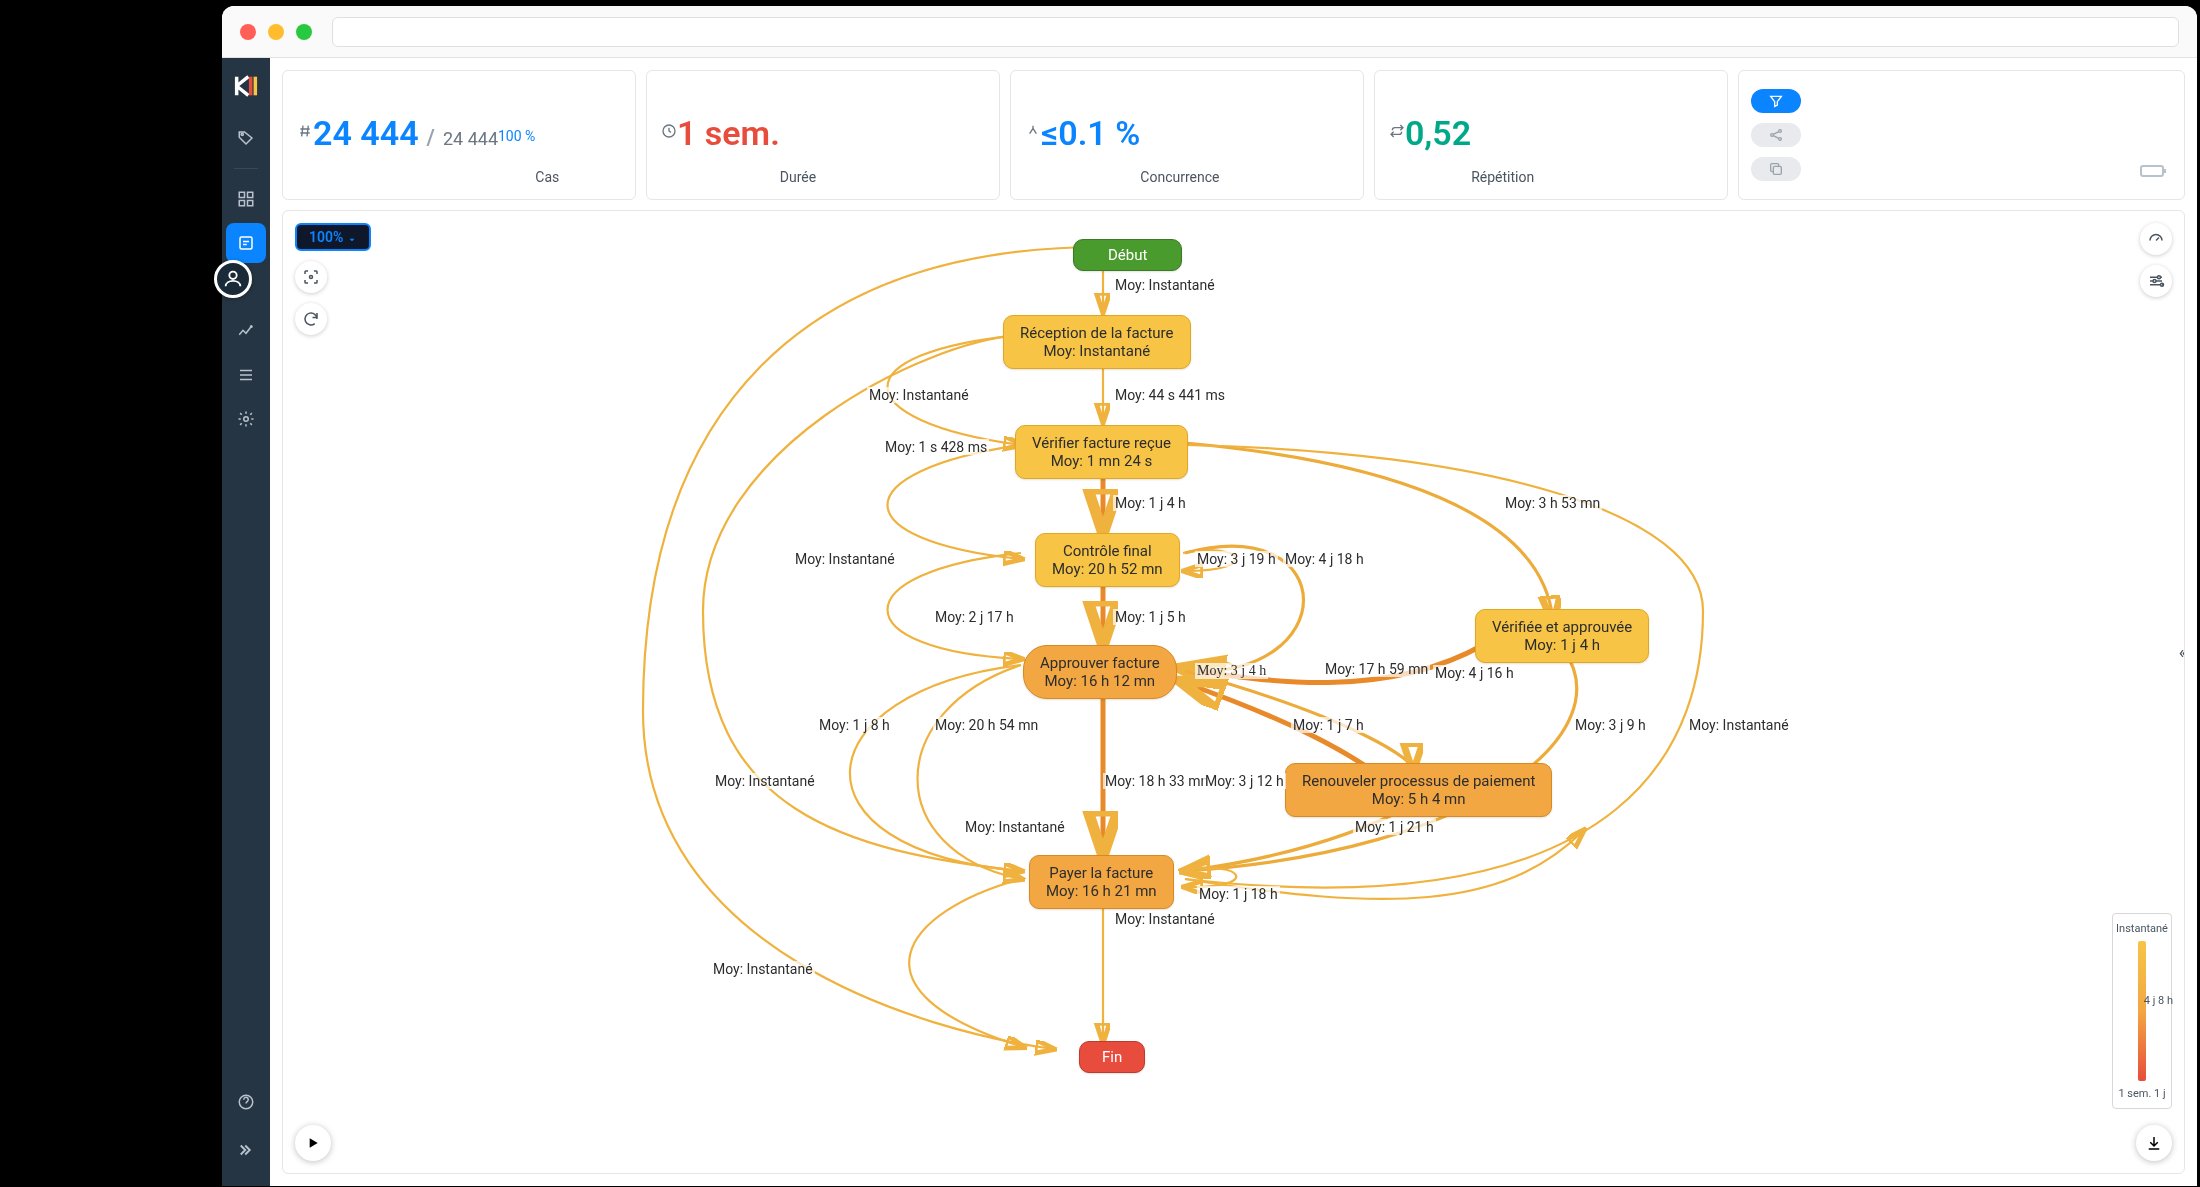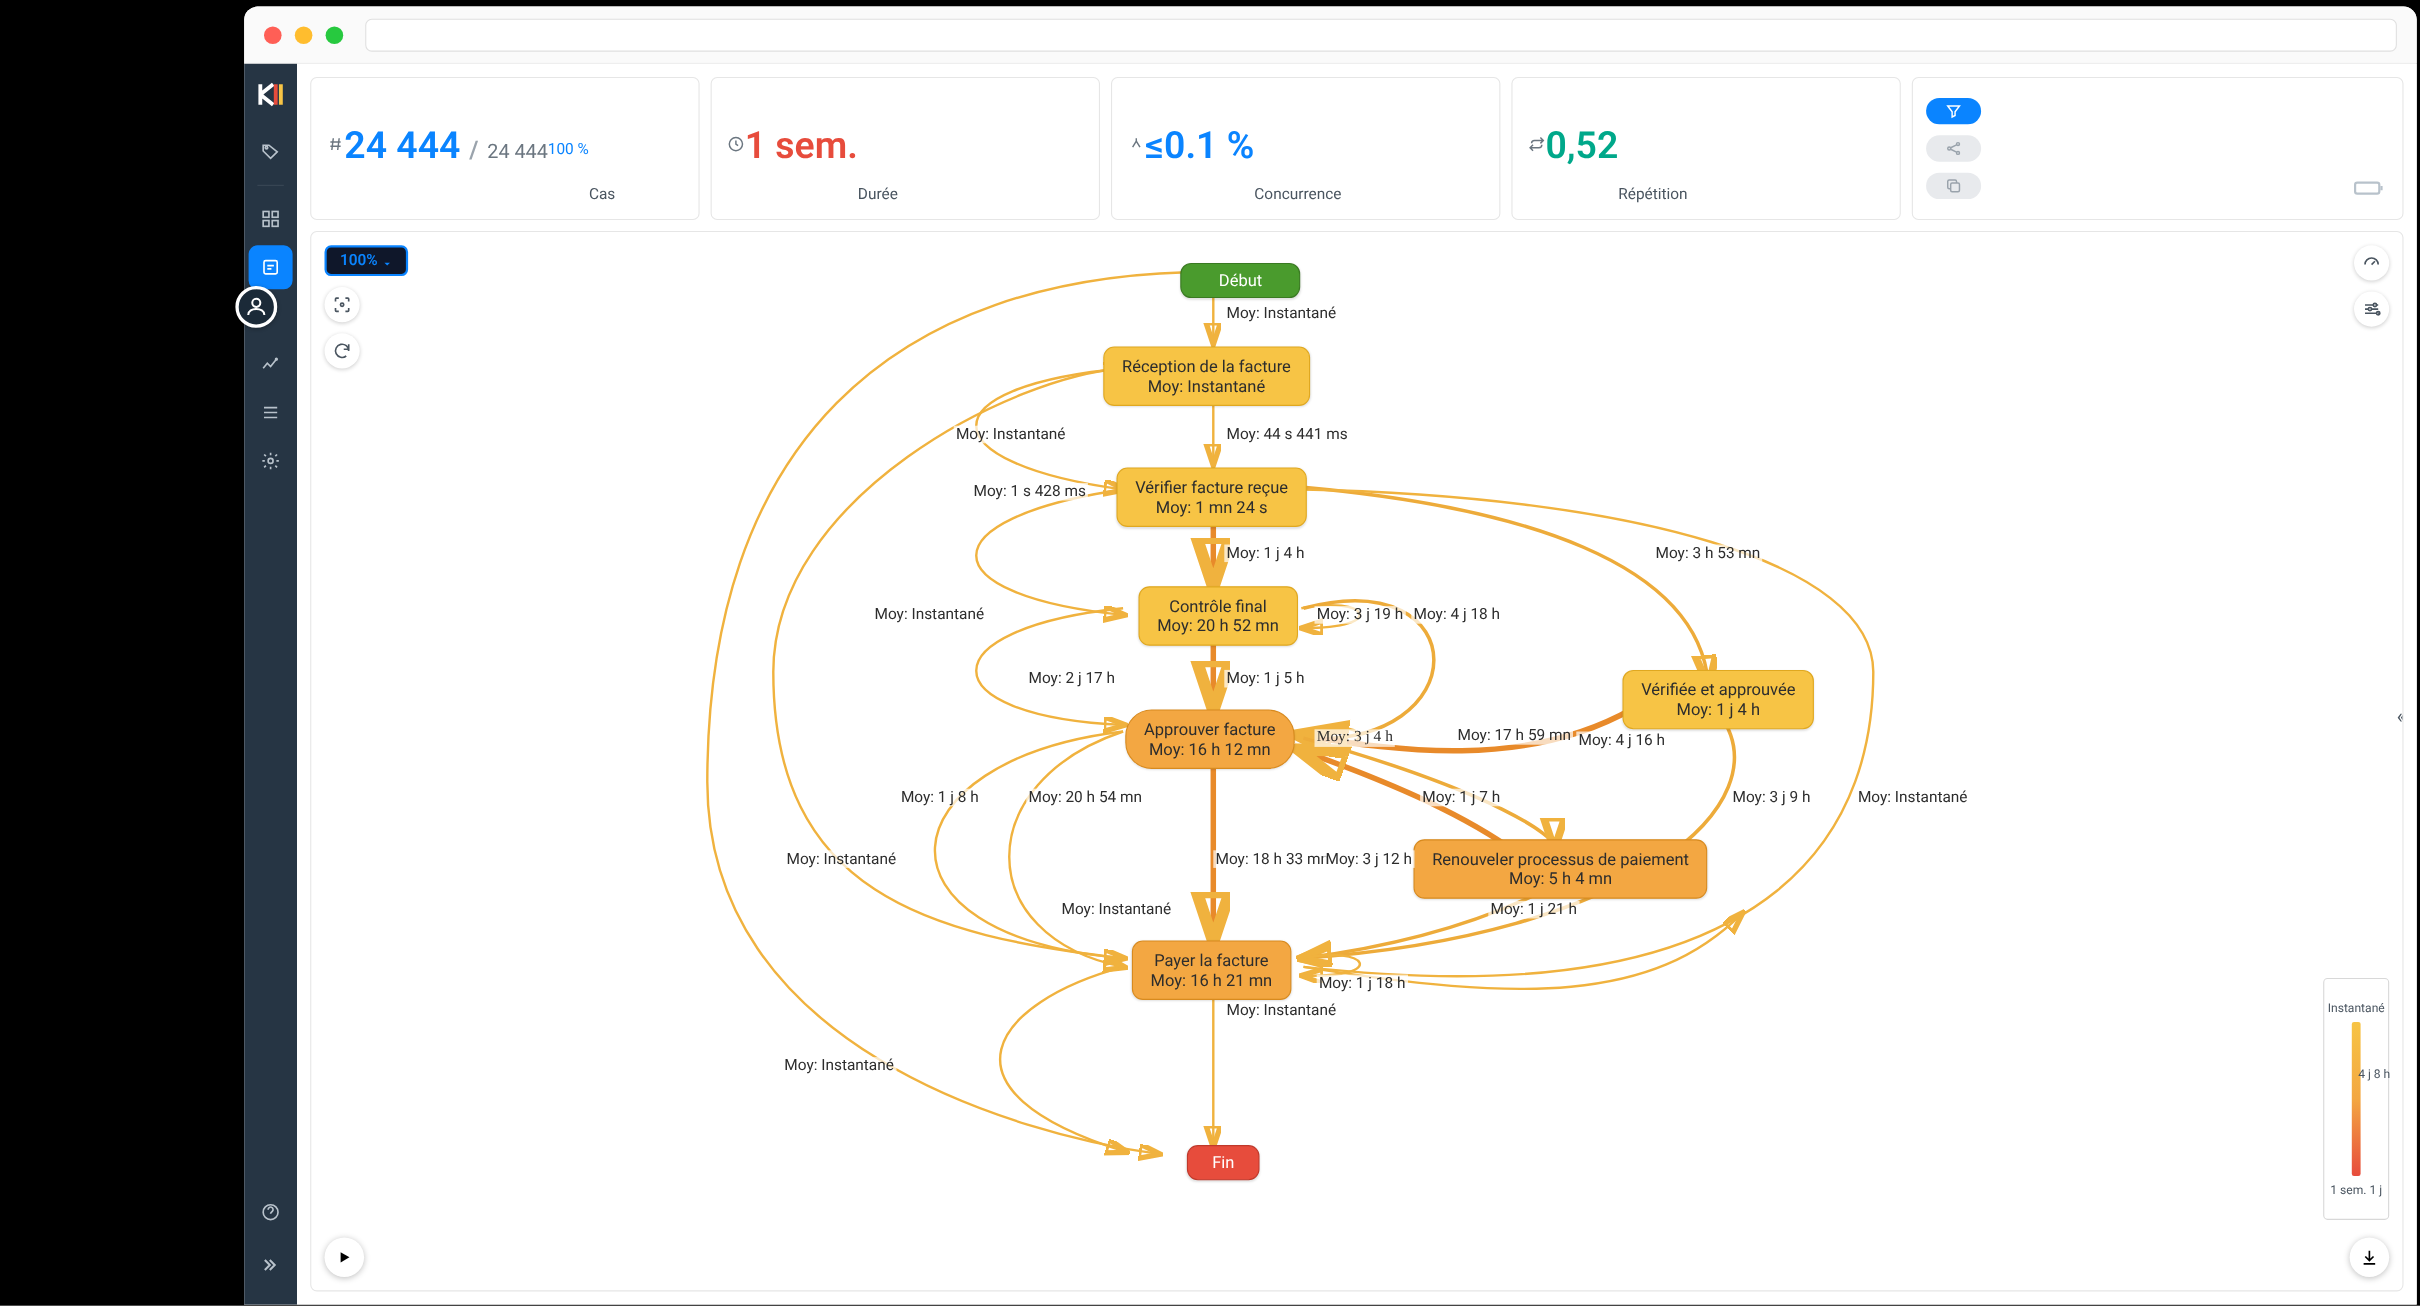--- a/index.html
+++ b/index.html
@@ -49,21 +49,21 @@
   
   .toolbox-left { position: absolute; left: 12px; top: 12px; display: flex; flex-direction: column; gap: 10px; z-index: 20; }
   .zoom-sel { border: 2px solid #0a84ff; color: #0a84ff; background: #0f172a; border-radius: 6px; padding: 4px 12px; font-size: 14px; font-weight: 600; display: flex; align-items: flex-end; gap: 4px; cursor: pointer; }
   .circle-btn { width: 32px; height: 32px; border-radius: 50%; background: #fff; box-shadow: 0 1px 4px rgba(0,0,0,.2); display: flex; align-items: center; justify-content: center; cursor: pointer; color: #4a5560; }
 
   .toolbox-right { position: absolute; right: 12px; top: 12px; display: flex; flex-direction: column; gap: 10px; z-index: 20; }
 
   .play-btn { position: absolute; left: 12px; bottom: 12px; width: 36px; height: 36px; border-radius: 50%; background: #fff; box-shadow: 0 1px 6px rgba(0,0,0,.25); display: flex; align-items: center; justify-content: center; cursor: pointer; z-index: 20; }
   .dl-btn { position: absolute; right: 12px; bottom: 12px; width: 36px; height: 36px; border-radius: 50%; background: #fff; box-shadow: 0 1px 6px rgba(0,0,0,.25); display: flex; align-items: center; justify-content: center; cursor: pointer; z-index: 20; }
 
-  .legend { position: absolute; right: 12px; bottom: 64px; width: 60px; border: 1px solid #d8d8d8; background: #fff; border-radius: 4px; padding: 20px 6px; display: flex; flex-direction: column; align-items: center; font-size: 11px; color: #4a5560; z-index: 20; }
+  .legend { position: absolute; right: 12px; bottom: 64px; width: 60px; border: 1px solid #d8d8d8; background: #fff; border-radius: 4px; padding: 8px 6px; display: flex; flex-direction: column; align-items: center; font-size: 11px; color: #4a5560; z-index: 20; }
   .legend .bar { width: 8px; height: 140px; margin: 6px 0; background: linear-gradient(to bottom, #f7c445 0%, #f3a742 50%, #e74c3c 100%); border-radius: 2px; }
   .legend .lbl { white-space: nowrap; }
 
   .collapse-handle { position: absolute; right: -8px; top: 420px; width: 18px; height: 40px; display: flex; align-items: center; justify-content: center; color: #4a5560; font-size: 18px; cursor: pointer; z-index: 30; }
 
   
   .graph { position: absolute; inset: 0; }
   .node { position: absolute; background: #f7c445; border: 1px solid #e0a820; border-radius: 10px; padding: 8px 16px; text-align: center; font-size: 15px; color: #2d2d2d; box-shadow: 0 1px 2px rgba(0,0,0,.12); white-space: nowrap; }
   .node.dark { background: #f3a742; border-color: #d88a1e; }
   .node.start { background: #4a9b2d; border-color: #3a7a22; color: #fff; border-radius: 10px; padding: 6px 34px; }

